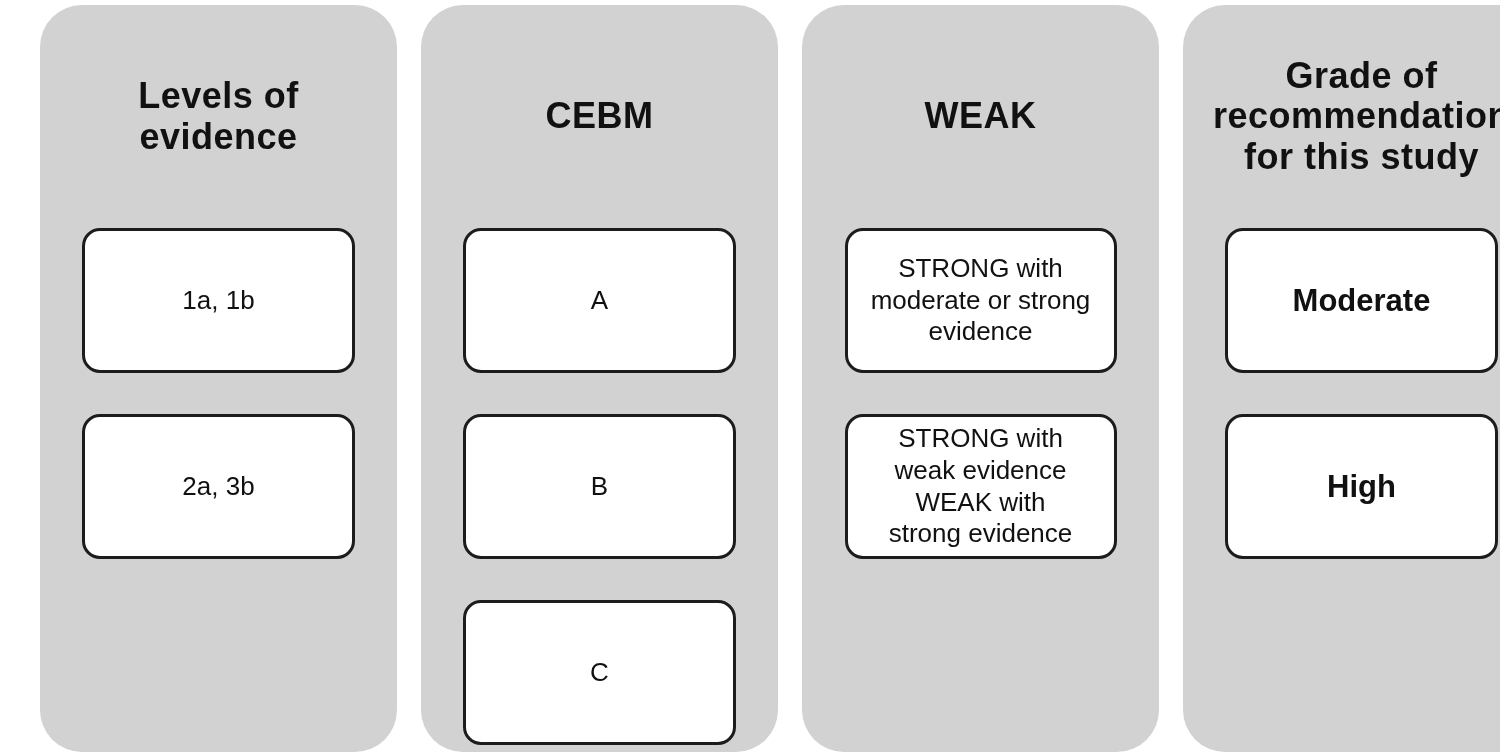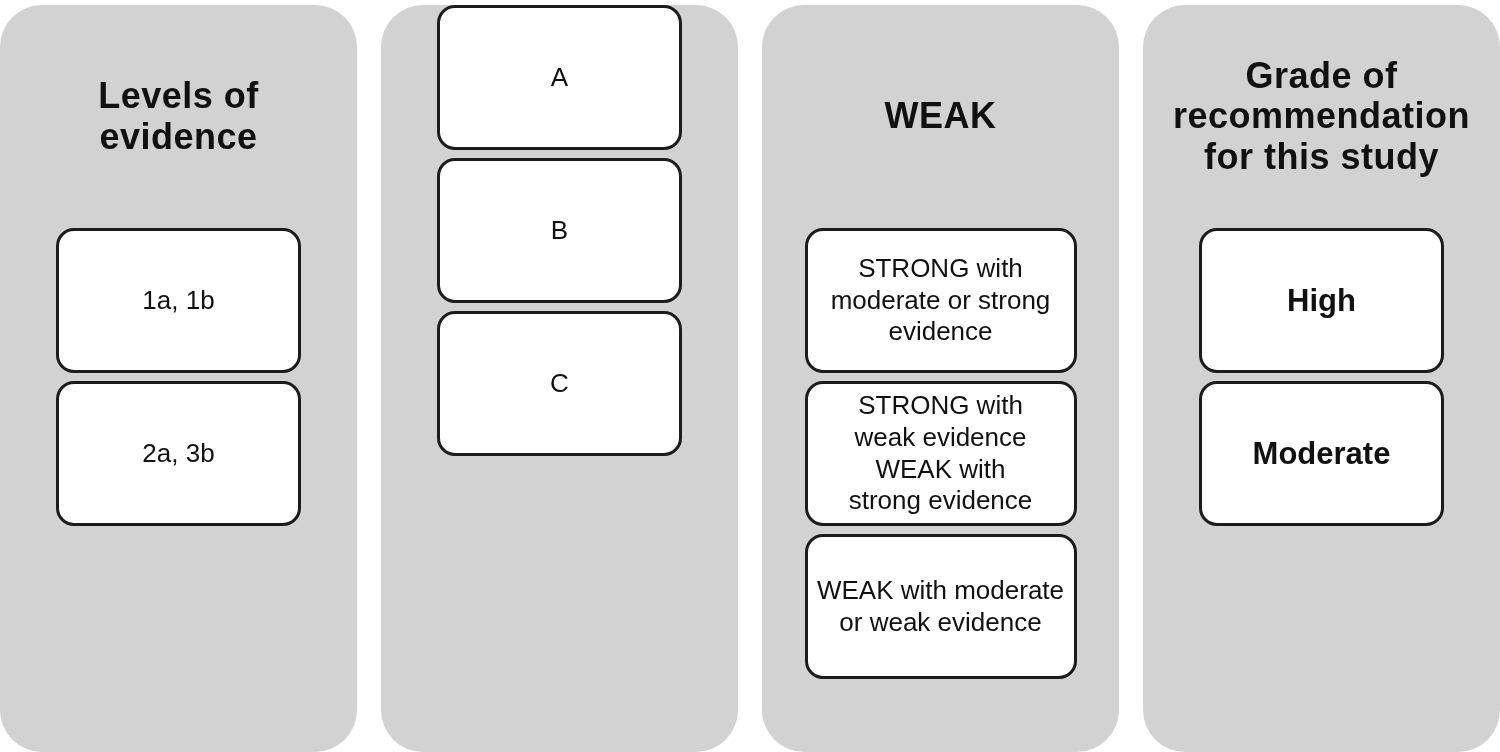--- a/index.html
+++ b/index.html
@@ -14,20 +14,21 @@
     height: 752px;
     background: #ffffff;
     overflow: hidden;
   }
   .figure {
     display: flex;
     gap: 24px;
     padding-top: 5px;
     width: 1500px;
     box-sizing: border-box;
+    padding-left: 40px;
   }
   .column {
     width: 357px;
     height: 747px;
     background: #d2d2d2;
     border-radius: 42px;
     box-sizing: border-box;
     flex: 0 0 auto;
   }
   .col-header {
@@ -40,25 +41,25 @@
     font-size: 36px;
     font-weight: bold;
     line-height: 1.12;
     letter-spacing: 0.5px;
     white-space: pre-line;
     color: #111111;
   }
   .boxes {
     display: flex;
     flex-direction: column;
-    gap: 8px;
+    gap: 41px;
     align-items: center;
   }
   .box {
-    width: 245px;
+    width: 273px;
     height: 145px;
     box-sizing: border-box;
     background: #ffffff;
     border: 3px solid #1c1c1c;
     border-radius: 18px;
     display: flex;
     align-items: center;
     justify-content: center;
     text-align: center;
     font-size: 26px;
@@ -83,46 +84,45 @@
     <section class="column col-levels">
       <h2 class="col-header">Levels of
 evidence</h2>
       <div class="boxes">
         <div class="box">1a, 1b</div>
         <div class="box">2a, 3b</div>
       </div>
     </section>
 
     <section class="column col-cebm">
+      <h2 class="col-header">CEBM</h2>
       <div class="boxes">
         <div class="box">A</div>
         <div class="box">B</div>
         <div class="box">C</div>
       </div>
     </section>
 
     <section class="column col-grade">
       <h2 class="col-header">WEAK</h2>
       <div class="boxes">
         <div class="box">STRONG with
 moderate or strong
 evidence</div>
         <div class="box">STRONG with
 weak evidence
 WEAK with
 strong evidence</div>
-        <div class="box">WEAK with moderate
-or weak evidence</div>
       </div>
     </section>
 
     <section class="column col-recommendation">
       <h2 class="col-header">Grade of
 recommendation
 for this study</h2>
       <div class="boxes">
+        <div class="box">Moderate</div>
         <div class="box">High</div>
-        <div class="box">Moderate</div>
       </div>
     </section>
 
   </div>
 </div>
 
 </body></html>

